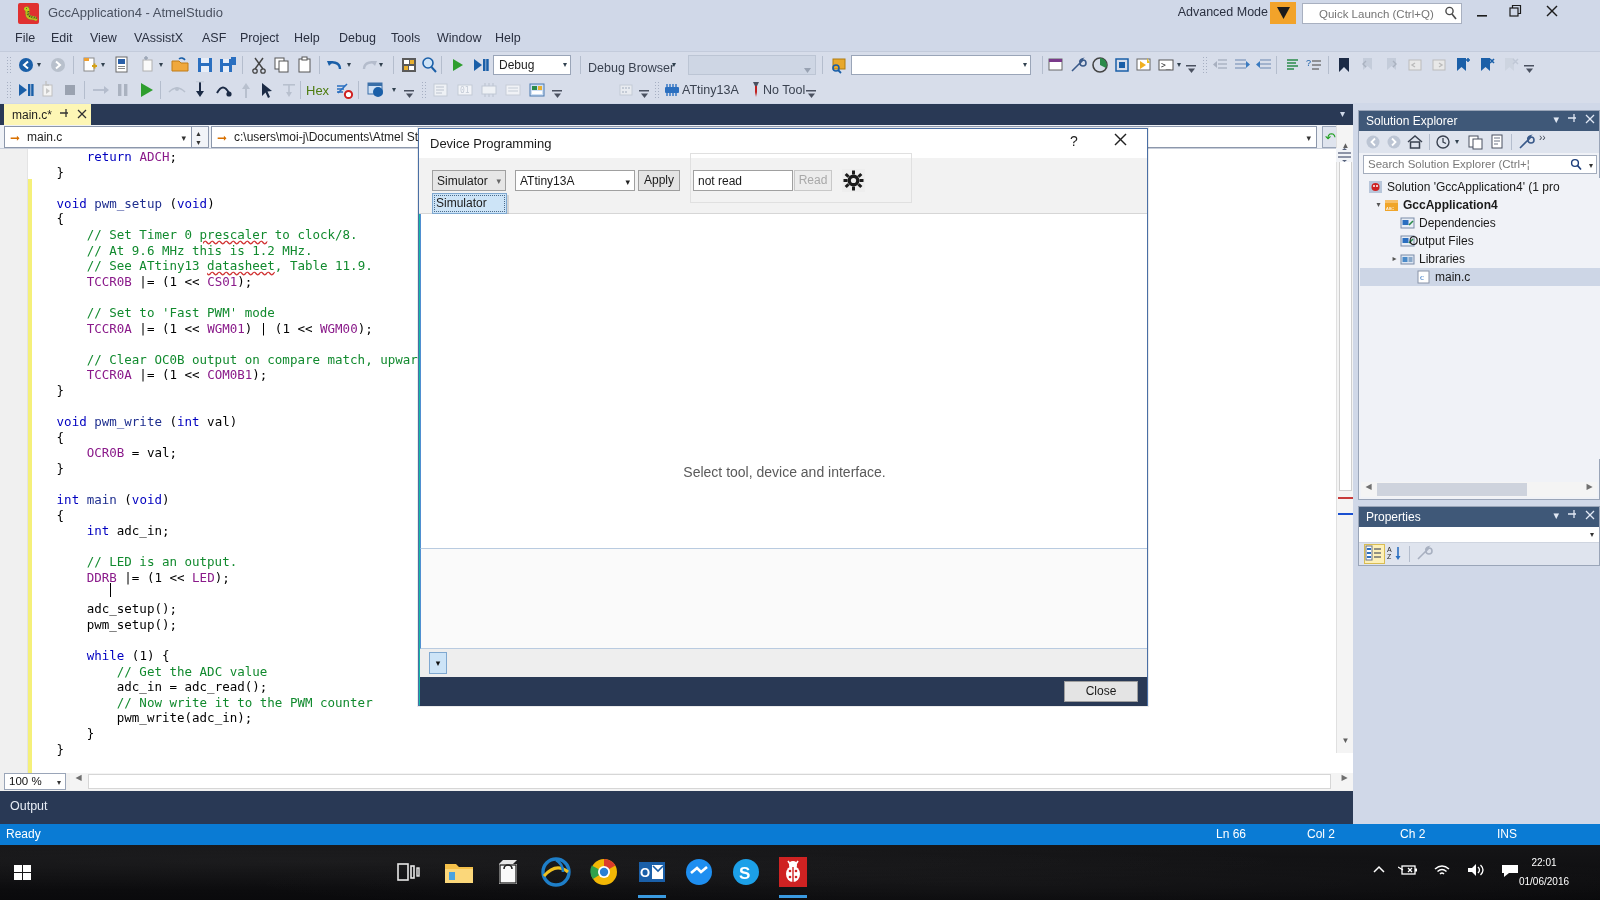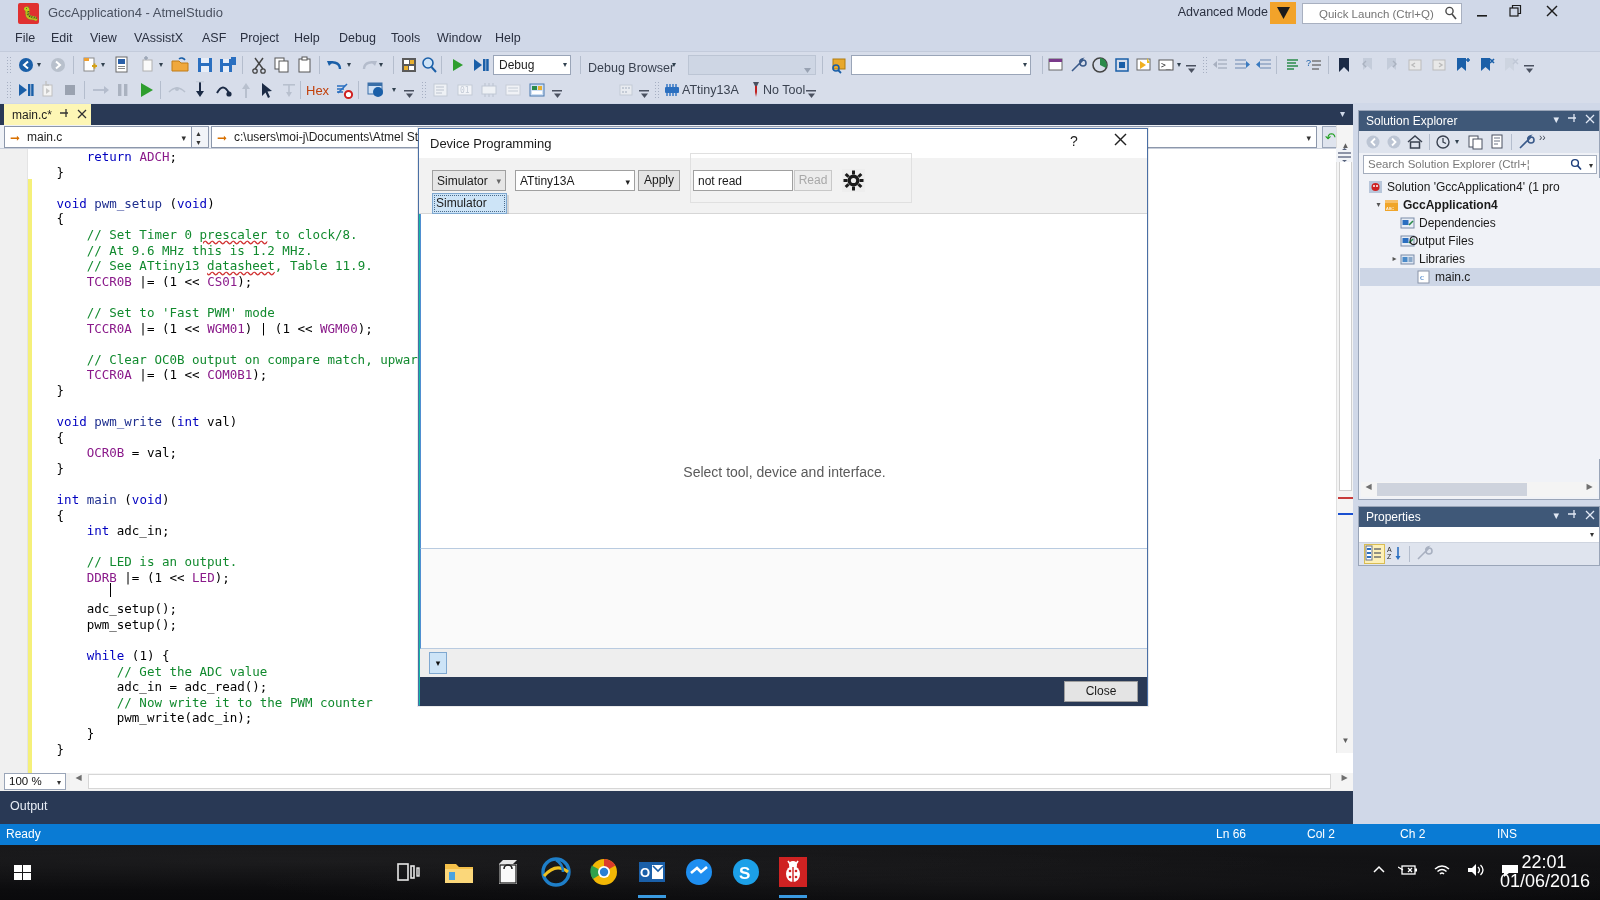--- a/index.html
+++ b/index.html
@@ -145,21 +145,21 @@
        linear-gradient(#151517,#0a0a0c); }
   #startbtn { position:absolute; left:0; top:0; width:48px; height:55px; }
   #cortana { position:absolute; left:48px; top:0; width:300px; height:55px; background:#2b2b2e; }
   #cortana .circ { position:absolute; left:20px; top:16px; width:22px; height:22px; border:2px solid #e9e9ea; border-radius:50%; }
   #cortana .ph { position:absolute; left:54px; top:18px; font-size:13px; color:#d2d2d4; }
   #cortana .mic { position:absolute; right:18px; top:16px; }
   .tbicon { position:absolute; top:10px; width:34px; height:34px; cursor:default; }
   .tbicon.active::after { content:''; position:absolute; left:3px; bottom:-9px; width:28px; height:3px; background:#3a9ae0; }
   #tray { position:absolute; right:0; top:0; height:55px; }
   #tray .ic { position:absolute; top:18px; color:#fff; font-size:14px; }
-  #clock { position:absolute; right:12px; top:8px; width:88px; text-align:center; color:#fff; font-size:18px; line-height:19px; }
+  #clock { position:absolute; right:12px; top:8px; width:88px; text-align:center; color:#fff; font-size:10px; line-height:19px; }
 
   
   #dlg { position:absolute; left:418px; top:128px; width:730px; height:578px; background:#14b8a6; border:1px solid #4a6fa5; box-shadow:0 0 0 1px rgba(0,0,0,.08); }
   #dlg .titlebar { position:absolute; left:0; top:0; width:728px; height:29px; background:#fff; }
   #dlg .titlebar .t { position:absolute; left:11px; top:7px; font-size:13px; color:#1c1c1c; }
   #dlg .titlebar .help { position:absolute; right:58px; top:4px; width:30px; height:22px; text-align:center; font-size:14px; color:#222; cursor:default;}
   #dlg .titlebar .cls { position:absolute; right:10px; top:4px; width:34px; height:22px; text-align:center; font-size:14px; color:#222; cursor:default;}
   #dlg .toprow { position:absolute; left:0; top:29px; width:728px; height:56px; background:#f2f2f2; border-bottom:1px solid #d6d6d6;}
   .fld-lbl { position:absolute; font-size:12px; color:#3a3a3a; }
   .fld-lbl.dim { color:#9a9a9a; }
@@ -620,21 +620,21 @@
         </svg>
     </div>
     <div class="ticon" style="left:279px">
       <svg width="20" height="20" viewBox="0 0 20 20">
           <rect x="4" y="4" width="12" height="1.6" fill="#b8c0ce"></rect>
           <line x1="10" y1="5" x2="10" y2="14" stroke="#b8c0ce" stroke-width="1.6"></line>
           <polygon points="7,12 13,12 10,17" fill="#b8c0ce"></polygon>
         </svg>
     </div>
     <div class="tsep" style="left:300px"></div>
-    <div class="tbtxt" style="left:306px; top:6px; font-size:13px; color:#c2410c;">Hex</div>
+    <div class="tbtxt" style="left:306px; top:6px; font-size:13px; color:#4d7c0f;">Hex</div>
     <div class="ticon" style="left:334px">
       <svg width="20" height="20" viewBox="0 0 20 20">
           <path d="M3 6 l8 0 M3 9 l7 0 M3 12 l6 0" stroke="#2a6fc0" stroke-width="1.5"></path>
           <line x1="4" y1="13" x2="13" y2="4" stroke="#2a6fc0" stroke-width="1.6"></line>
           <circle cx="14.5" cy="14.5" r="3.6" fill="#fff" stroke="#d02020" stroke-width="2"></circle>
         </svg>
     </div>
     <div class="tsep" style="left:358px"></div>
     <div class="ticon" style="left:365px; width:26px;">
       <svg width="24" height="20" viewBox="0 0 24 20">

